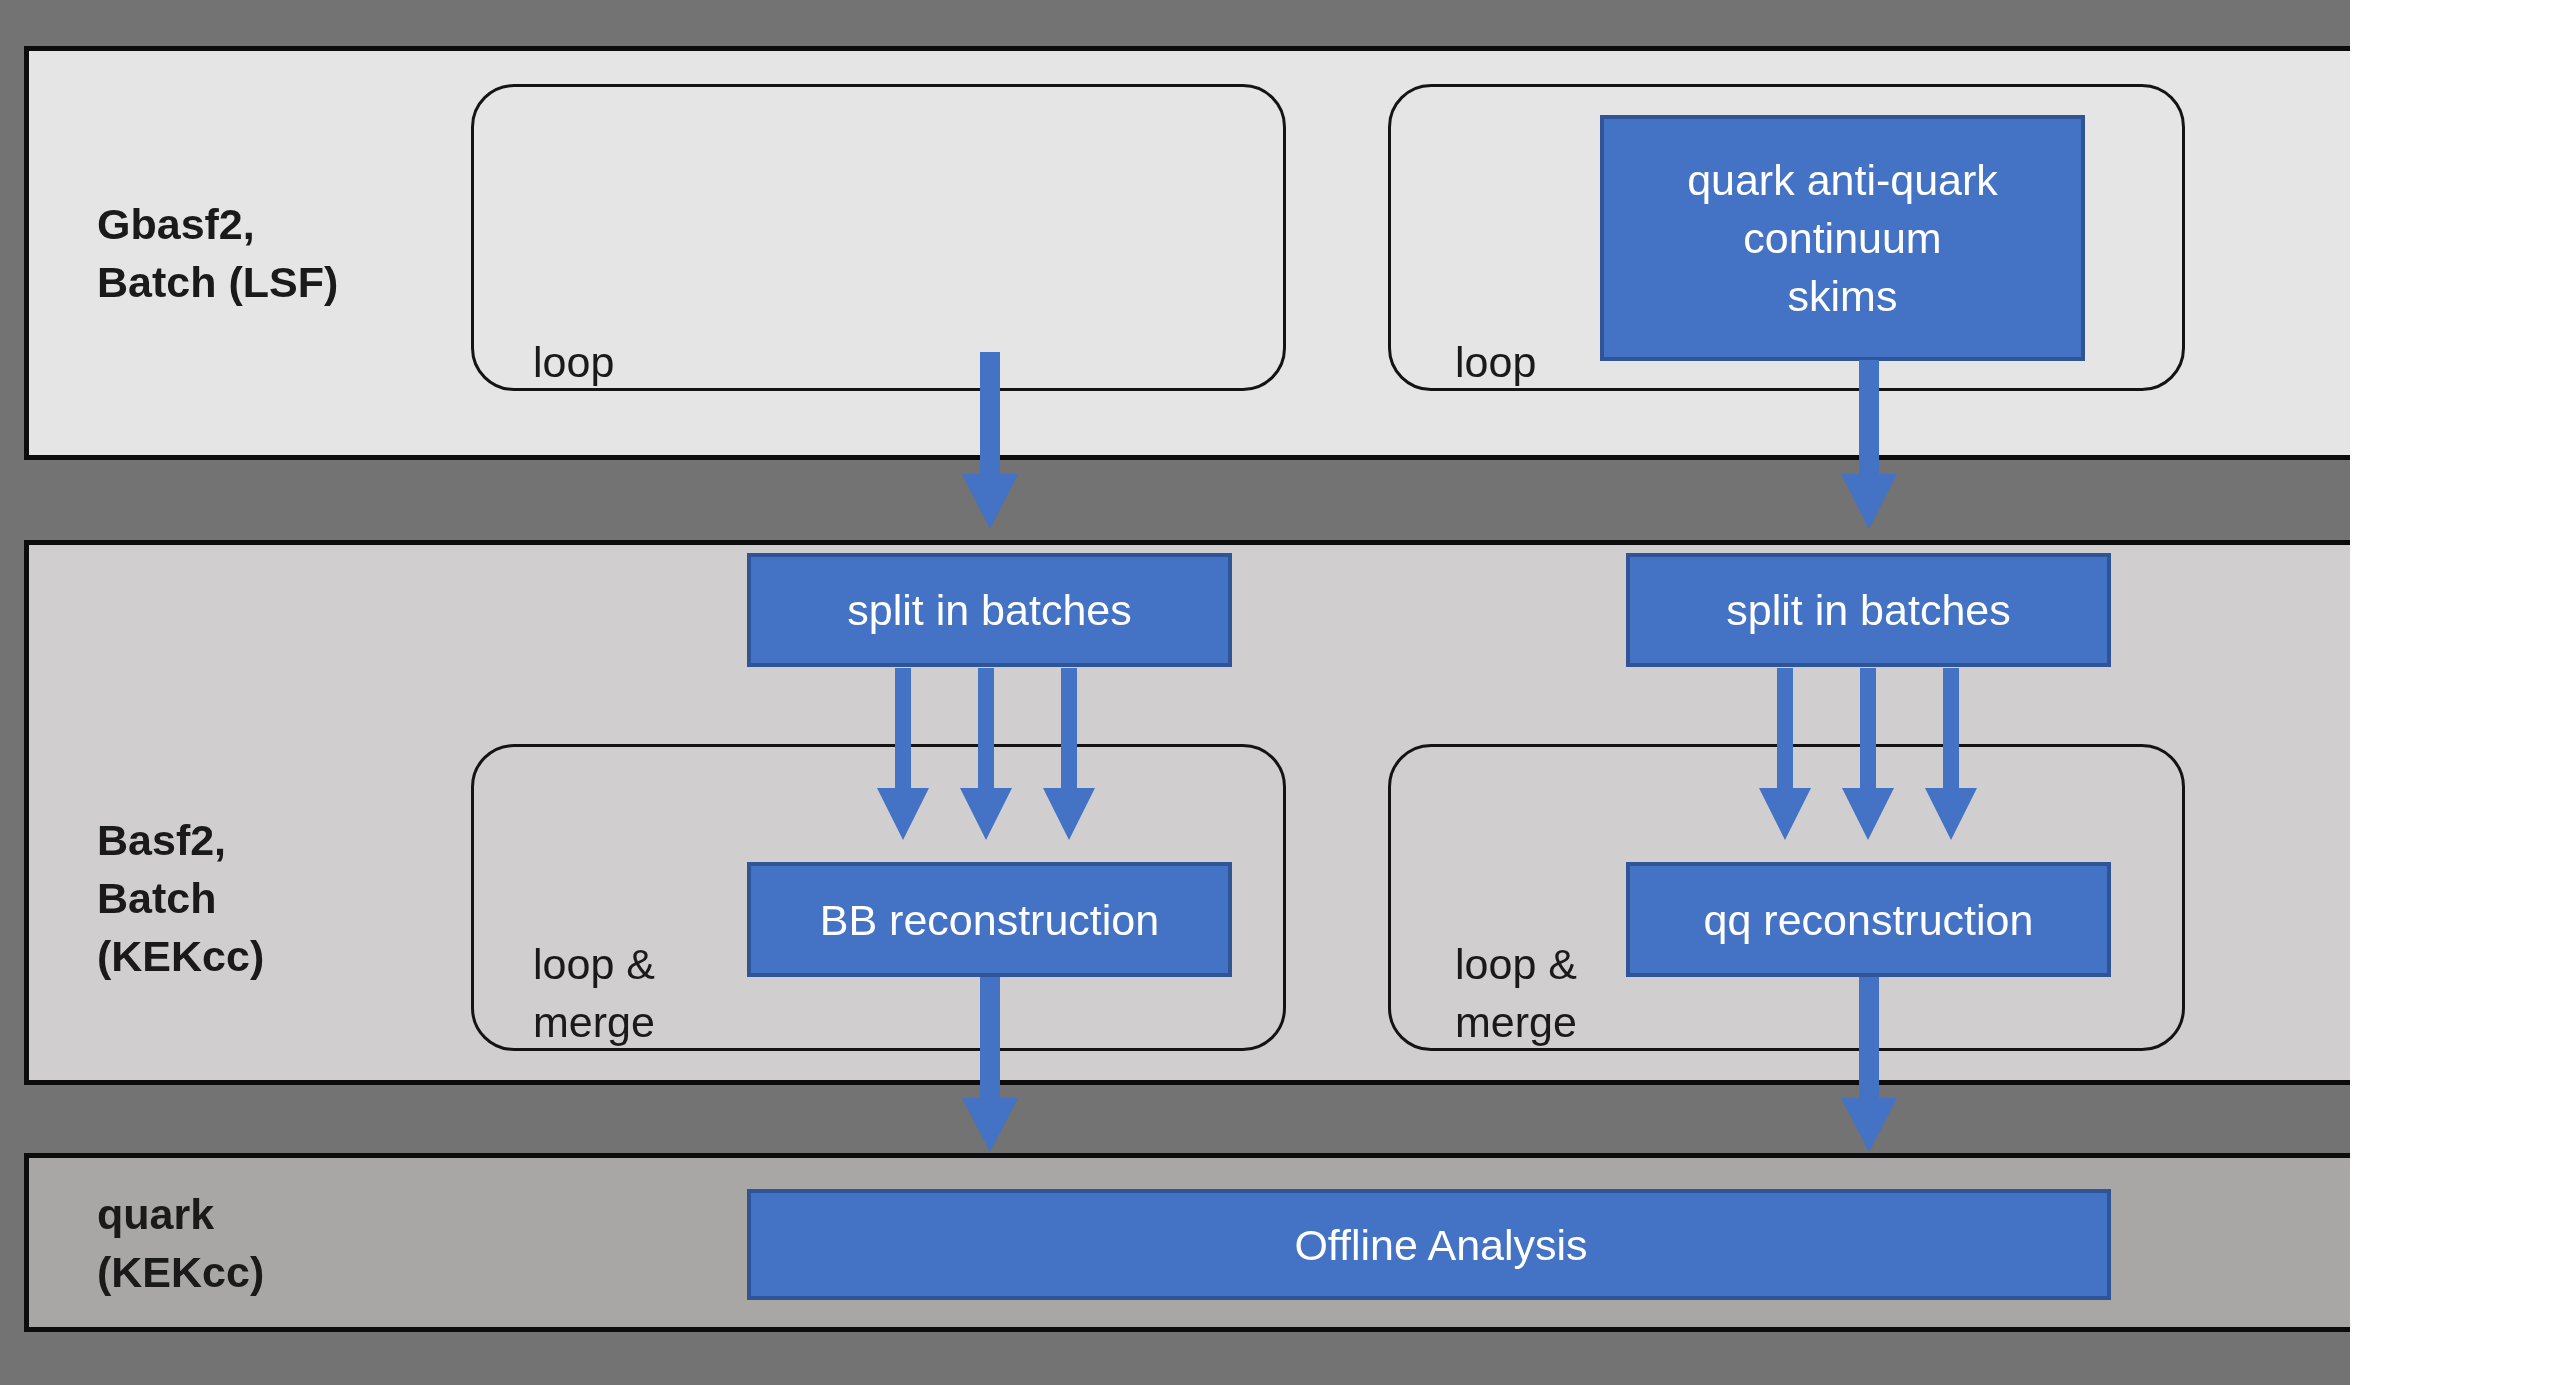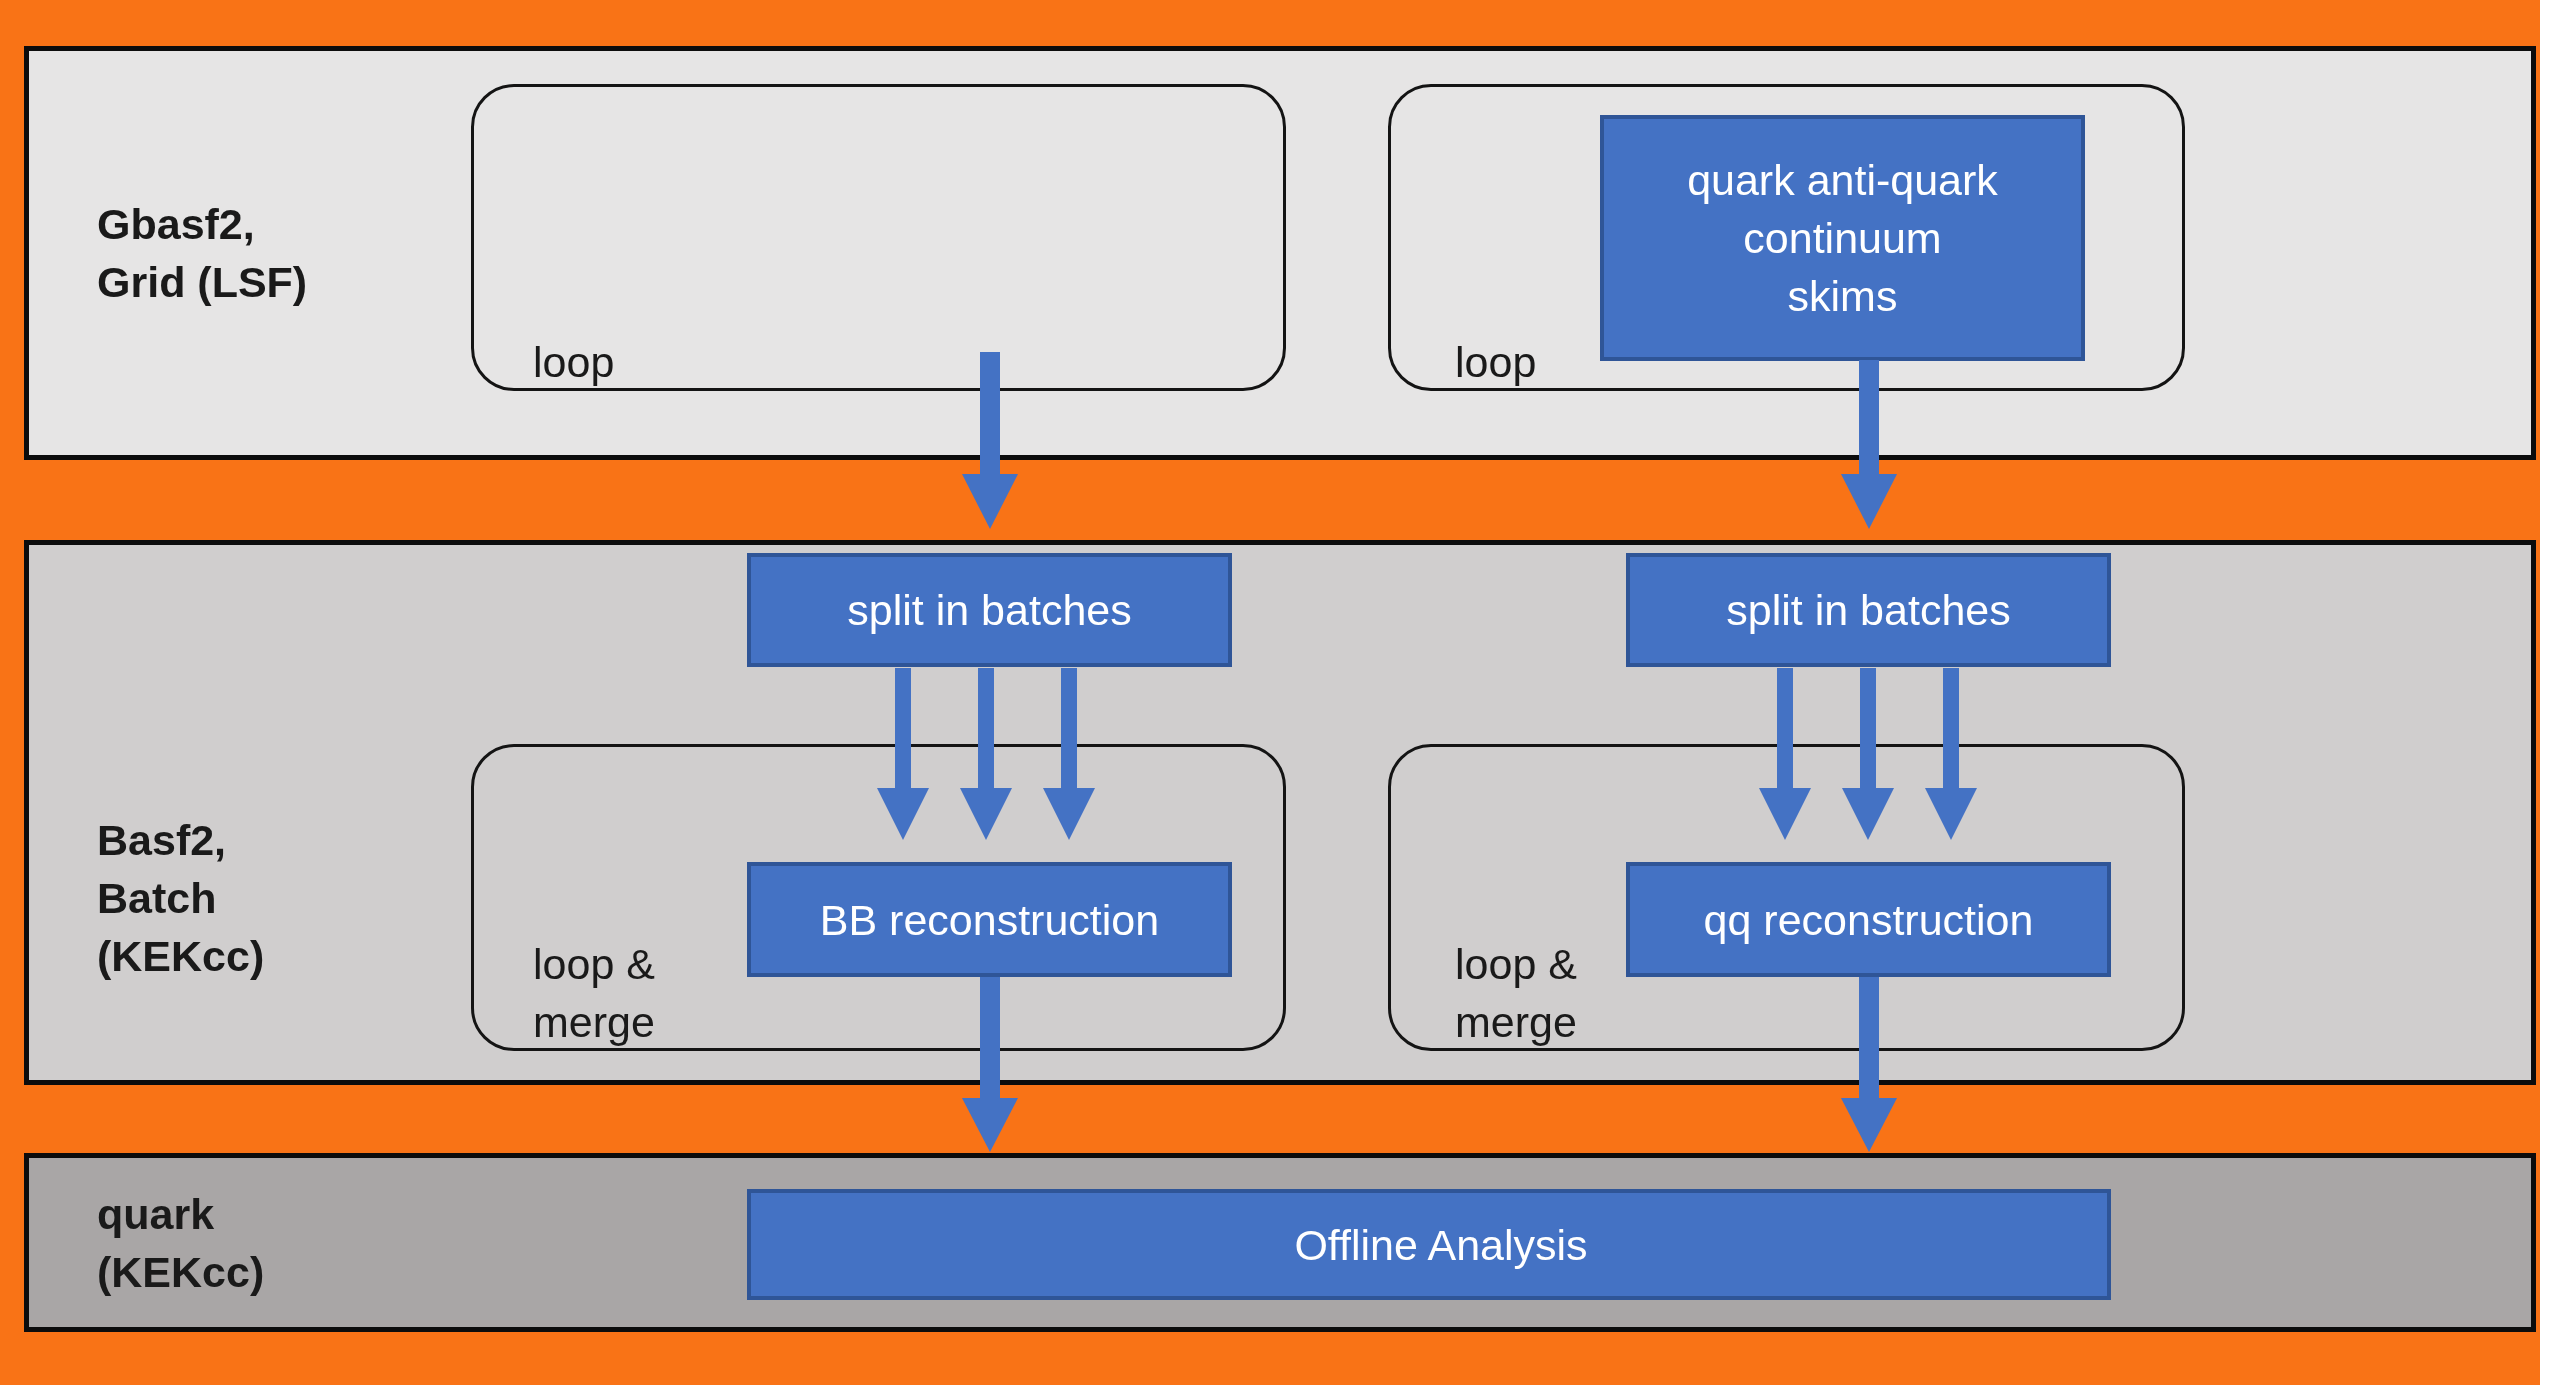--- a/index.html
+++ b/index.html
@@ -1,20 +1,20 @@
 <!DOCTYPE html>
 <html style="font-size:12px"><head>
 <meta charset="utf-8">
 <style>
   html, body { margin: 0; padding: 0; background: #ffffff; }
   .canvas {
     position: relative;
-    width: 2540px;
+    width: 2350px;
     height: 1385px;
-    background: #f97316;
+    background: #737373;
     font-family: "Liberation Sans", sans-serif;
     color: #1a1a1a;
     overflow: hidden;
   }
   .band {
     position: absolute;
     left: 24px;
     width: 2512px;
     border: 5.2px solid #0c0c0c;
     box-sizing: border-box;
@@ -90,21 +90,21 @@
 <body>
 
 <div class="canvas">
 
   <div class="band band1"></div>
   <div class="band band2"></div>
   <div class="band band3"></div>
 
   <div class="band-label lbl-1">
     <div>Gbasf2,</div>
-    <div>Grid (LSF)</div>
+    <div>Batch (LSF)</div>
   </div>
   <div class="band-label lbl-2">
     <div>Basf2,</div>
     <div>Batch</div>
     <div>(KEKcc)</div>
   </div>
   <div class="band-label lbl-3">
     <div>quark</div>
     <div>(KEKcc)</div>
   </div>

